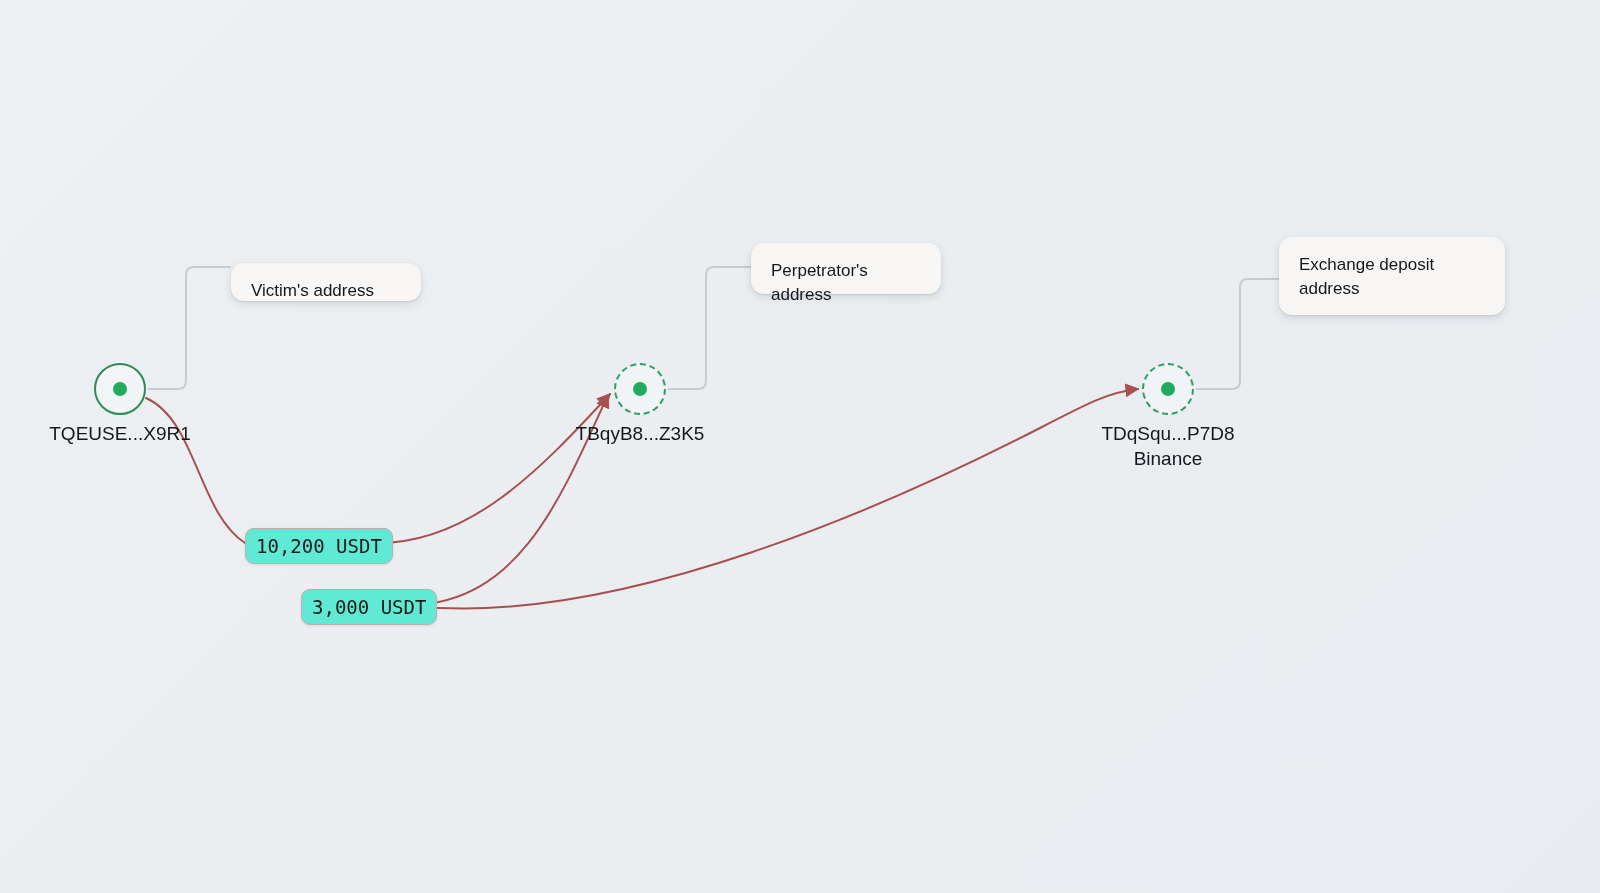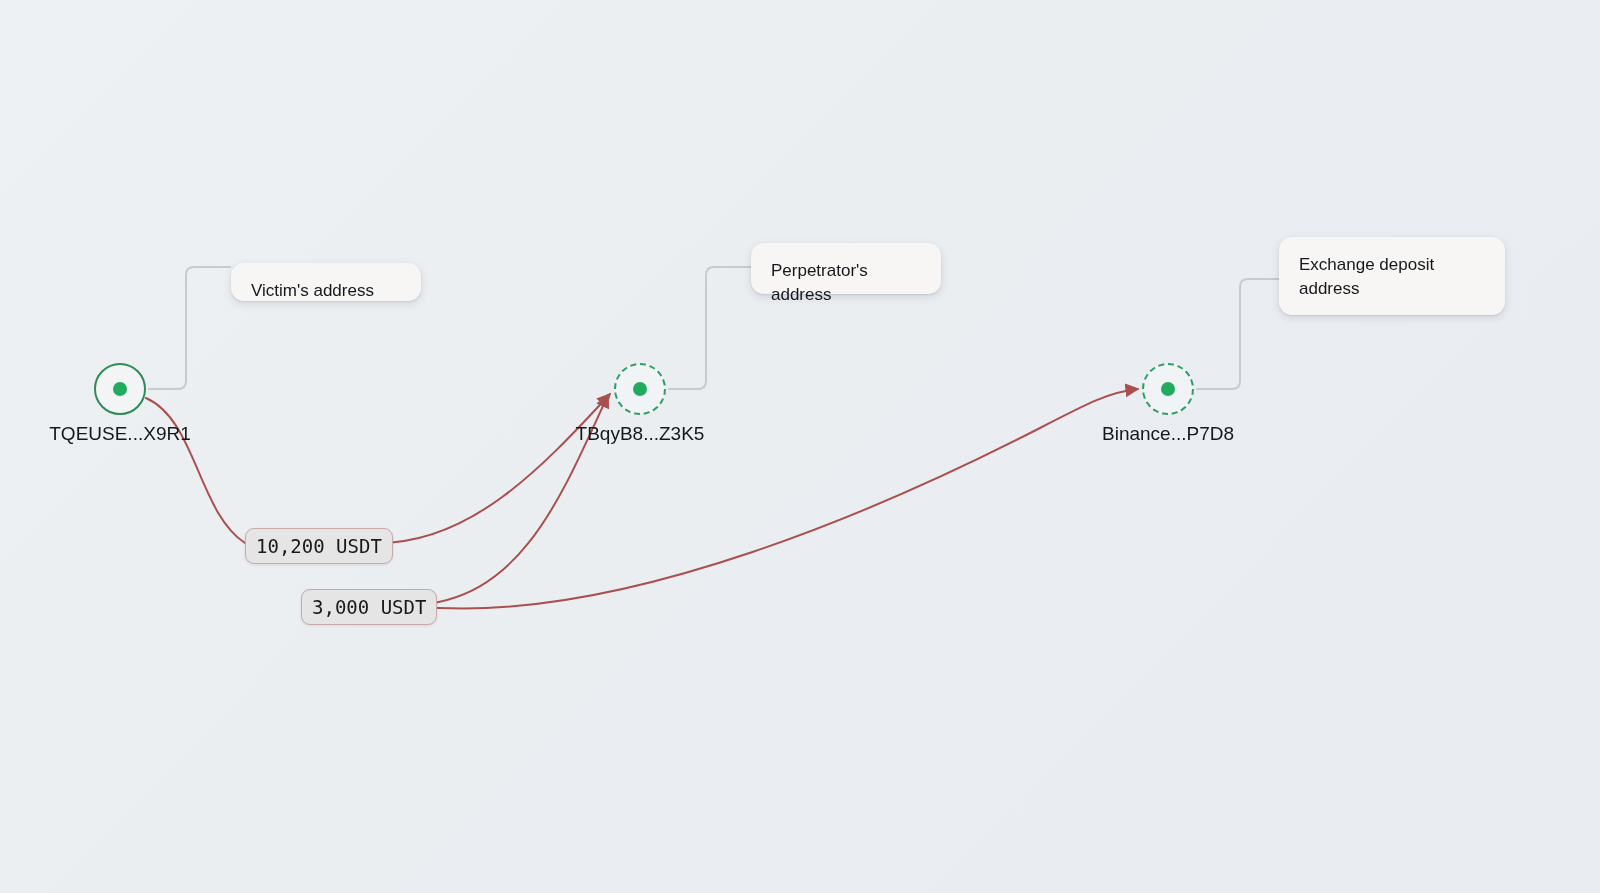--- a/index.html
+++ b/index.html
@@ -84,21 +84,21 @@
     color: #15181c;
     font-size: 17px;
     line-height: 24px;
     padding: 16px 20px;
     box-sizing: border-box;
   }
 
   
   .amount-pill {
     position: absolute;
-    background: #e5e5e5;
+    background: #5eead4;
     border: 1.6px solid #c9a9a9;
     border-radius: 9px;
     color: #1a1a1a;
     font-family: "DejaVu Sans Mono", "Liberation Mono", monospace;
     font-size: 19px;
     line-height: 22px;
     padding: 6px 10px;
     box-sizing: border-box;
     white-space: nowrap;
     box-shadow: 0 1px 3px rgba(60,40,40,0.10);
@@ -142,21 +142,22 @@
     <div class="node-dot"></div>
     <div class="node-labels">
       <span>TBqyB8...Z3K5</span>
     </div>
   </div>
 
   <div class="node" style="left:1168px; top:389px;">
     <div class="node-ring dashed"></div>
     <div class="node-dot"></div>
     <div class="node-labels">
-      <span>Binance...P7D8</span>
+      <span>TDqSqu...P7D8</span>
+      <span class="sub">Binance</span>
     </div>
   </div>
 
   <div class="callout" style="left:231px; top:243px; width:190px; height:38px;margin-top:20px;">
     <span>Victim's address</span>
   </div>
 
   <div class="callout" style="left:751px; top:243px; width:190px; height:51px;">
     <span>Perpetrator's address</span>
   </div>

